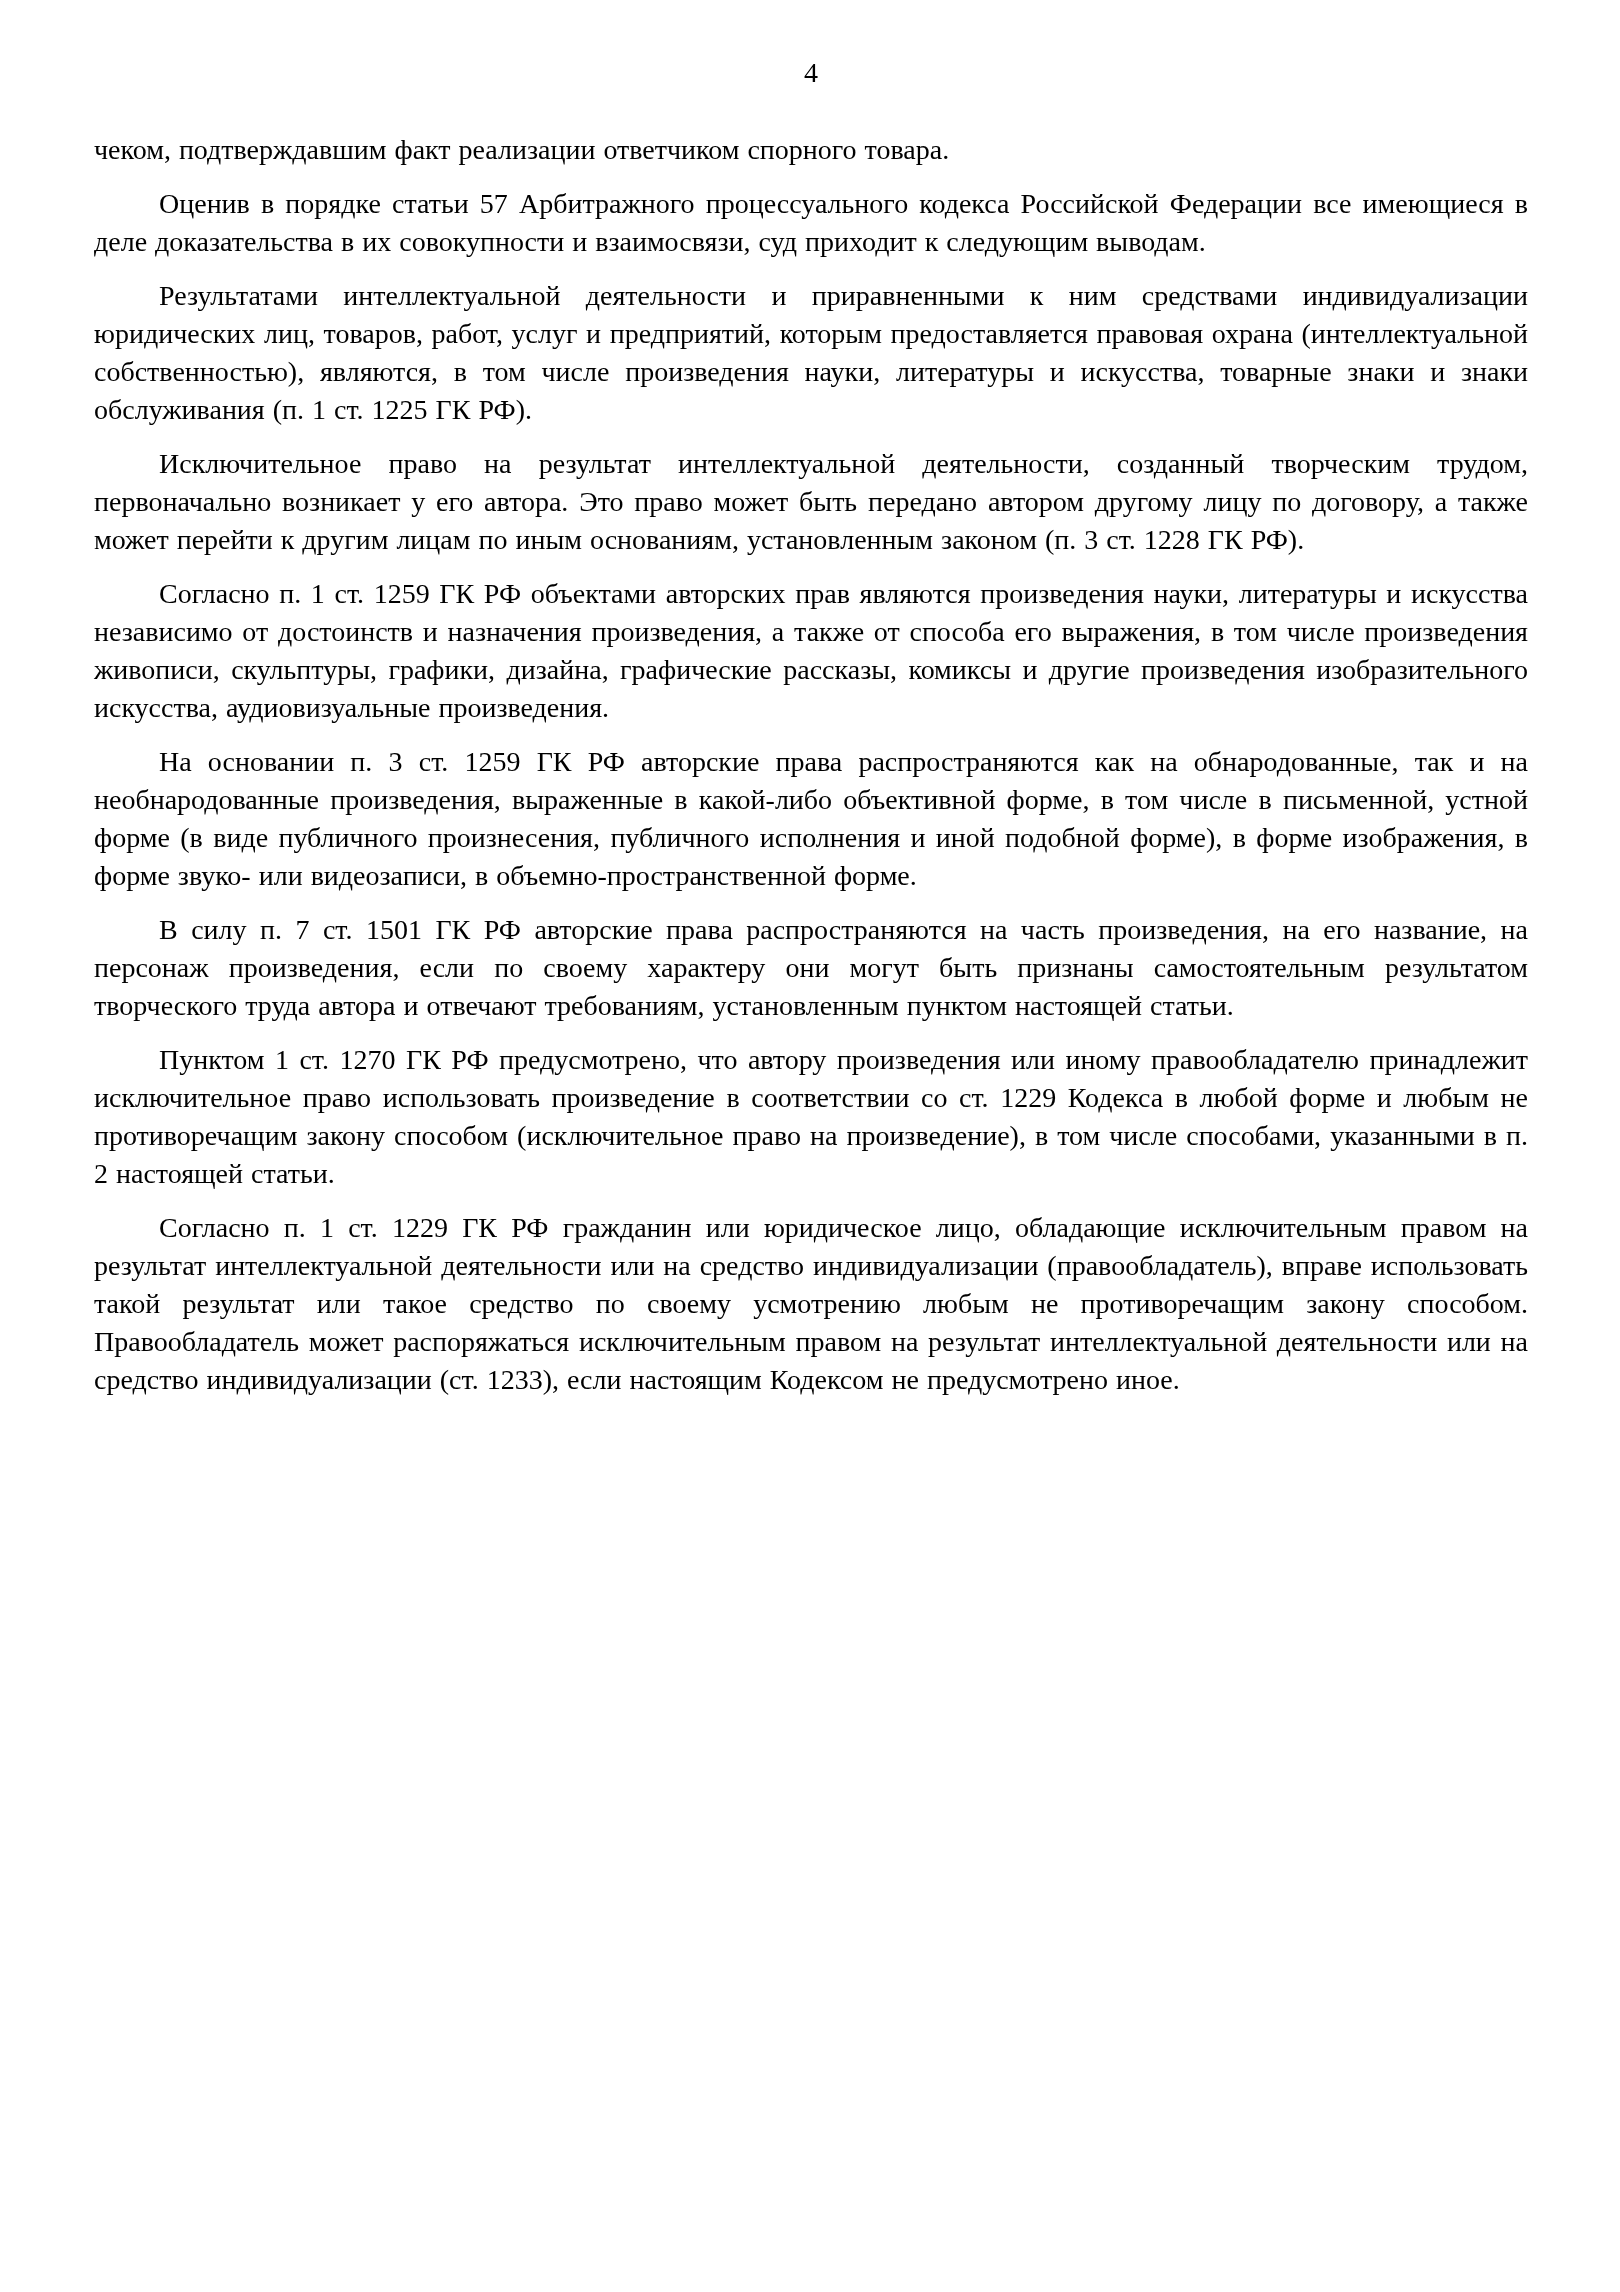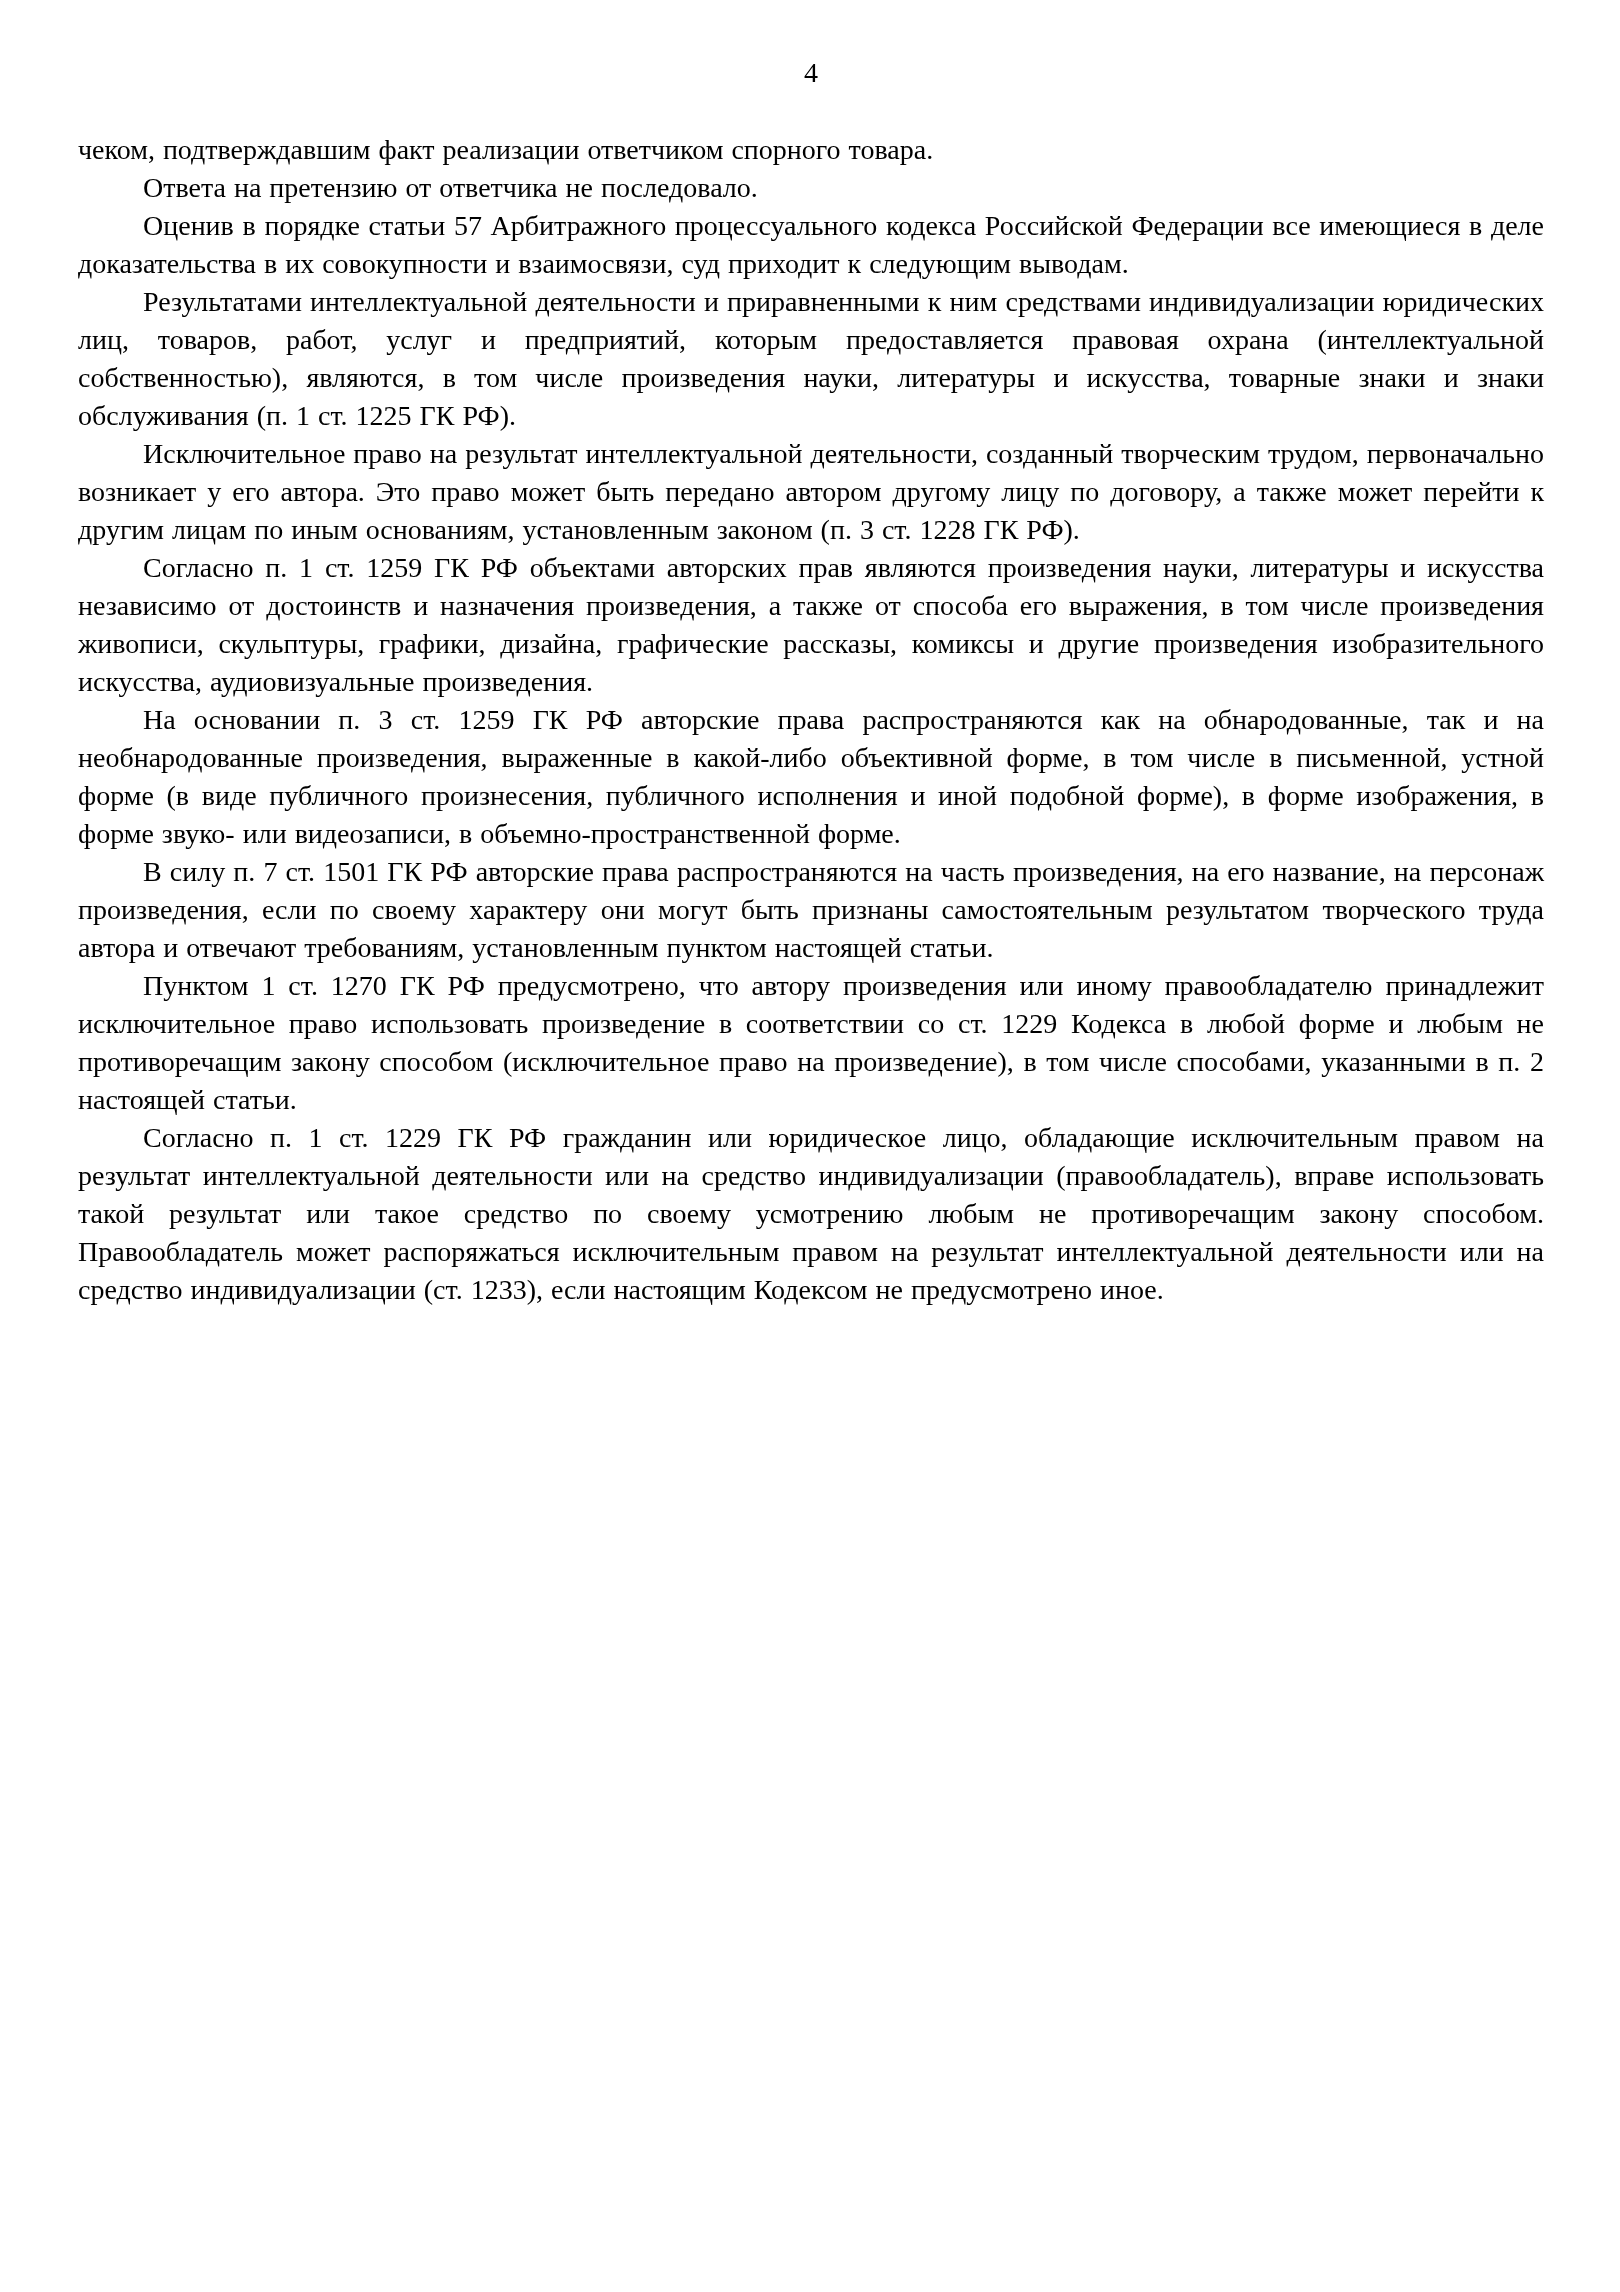--- a/index.html
+++ b/index.html
@@ -18,40 +18,39 @@
     padding: 57px 76px 39px 78px;
     overflow: hidden;
   }
   .page-number {
     text-align: center;
     font-size: 28px;
     line-height: 31px;
     margin: 0 0 43px 0;
   }
   .doc-body p {
-    margin: 0;
+    margin: 16px;
     font-size: 28px;
     line-height: 38px;
     text-align: justify;
     text-indent: 65px;
     word-spacing: 1px;
   }
   .doc-body p.no-indent {
     text-indent: 0;
   }
 </style>
 </head>
 <body>
 
 <div class="page">
   <div class="page-number">4</div>
 
   <div class="doc-body">
     <p class="no-indent">чеком, подтверждавшим факт реализации ответчиком спорного товара.</p>
-    <p>Ответа на претензию  от ответчика не последовало.</p>
     <p>Оценив в порядке статьи 57 Арбитражного процессуального кодекса Российской Федерации все имеющиеся в деле доказательства в их совокупности и взаимосвязи, суд приходит к следующим выводам.</p>
     <p>Результатами интеллектуальной деятельности и приравненными к ним средствами индивидуализации юридических лиц, товаров, работ, услуг и предприятий, которым предоставляется правовая охрана (интеллектуальной собственностью), являются, в том числе произведения науки, литературы и искусства, товарные знаки и знаки обслуживания (п. 1 ст. 1225 ГК РФ).</p>
     <p>Исключительное право на результат интеллектуальной деятельности, созданный творческим трудом, первоначально возникает у его автора. Это право может быть передано автором другому лицу по договору, а также может перейти к другим лицам по иным основаниям, установленным законом (п. 3 ст. 1228 ГК РФ).</p>
     <p>Согласно п. 1 ст. 1259 ГК РФ объектами авторских прав являются произведения науки, литературы и искусства независимо от достоинств и назначения произведения, а также от способа его выражения, в том числе произведения живописи, скульптуры, графики, дизайна, графические рассказы, комиксы и другие произведения изобразительного искусства, аудиовизуальные произведения.</p>
     <p>На основании п. 3 ст. 1259 ГК РФ авторские права распространяются как на обнародованные, так и на необнародованные произведения, выраженные в какой-либо объективной форме, в том числе в письменной, устной форме (в виде публичного произнесения, публичного исполнения и иной подобной форме), в форме изображения, в форме звуко- или видеозаписи, в объемно-пространственной форме.</p>
     <p>В силу п. 7 ст. 1501 ГК РФ авторские права распространяются на часть произведения, на его название, на персонаж произведения, если по своему характеру они могут быть признаны самостоятельным результатом творческого труда автора и отвечают требованиям, установленным пунктом настоящей статьи.</p>
     <p>Пунктом 1 ст. 1270 ГК РФ предусмотрено, что автору произведения или иному правообладателю принадлежит исключительное право использовать произведение в соответствии со ст. 1229 Кодекса в любой форме и любым не противоречащим закону способом (исключительное право на произведение), в том числе способами, указанными в п. 2 настоящей статьи.</p>
     <p>Согласно п. 1 ст. 1229 ГК РФ гражданин или юридическое лицо, обладающие исключительным правом на результат интеллектуальной деятельности или на средство индивидуализации (правообладатель), вправе использовать такой результат или такое средство по своему усмотрению любым не противоречащим закону способом. Правообладатель может распоряжаться исключительным правом на результат интеллектуальной деятельности или на средство индивидуализации (ст. 1233), если настоящим Кодексом не предусмотрено иное.</p>
   </div>
 </div>

